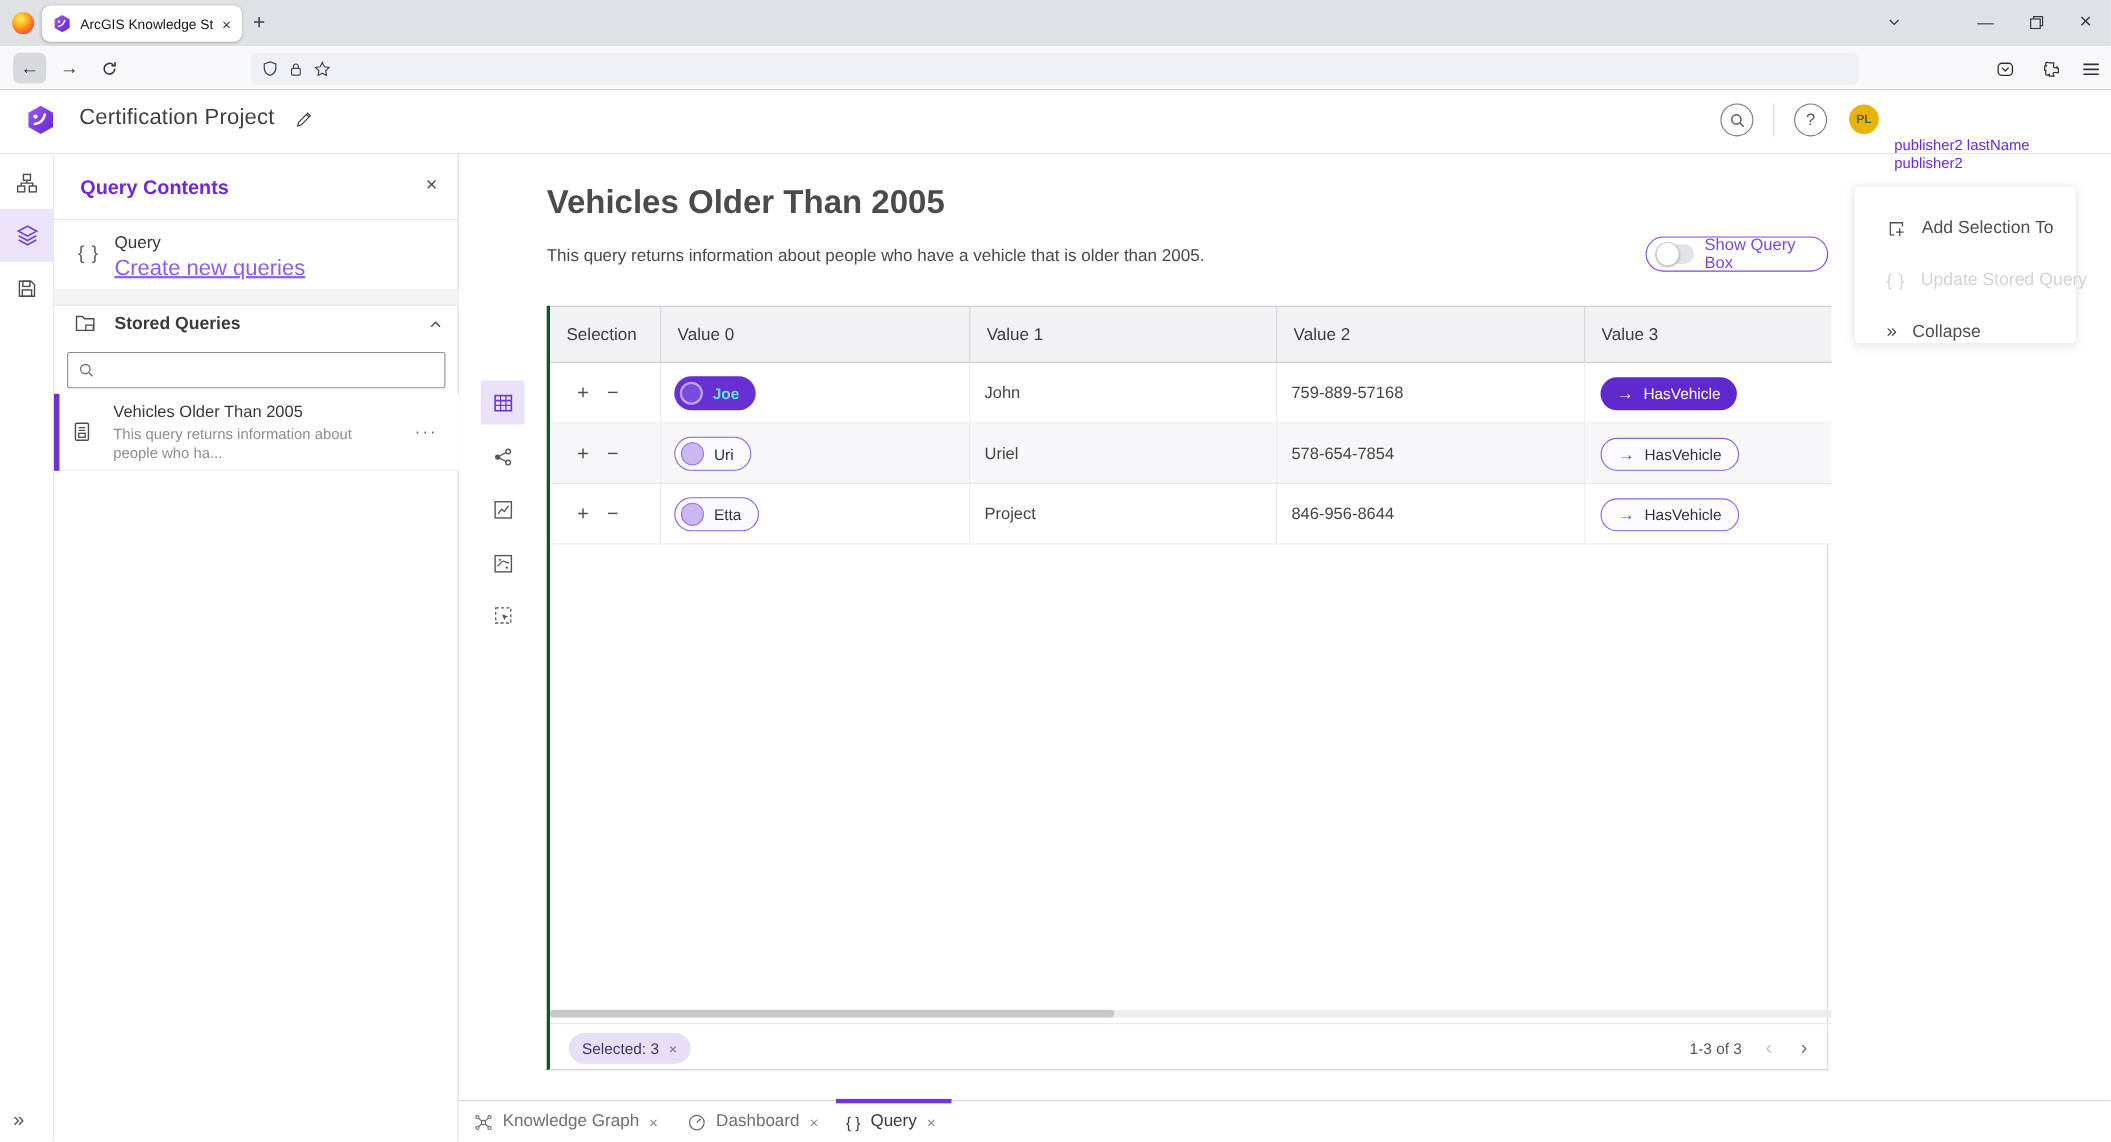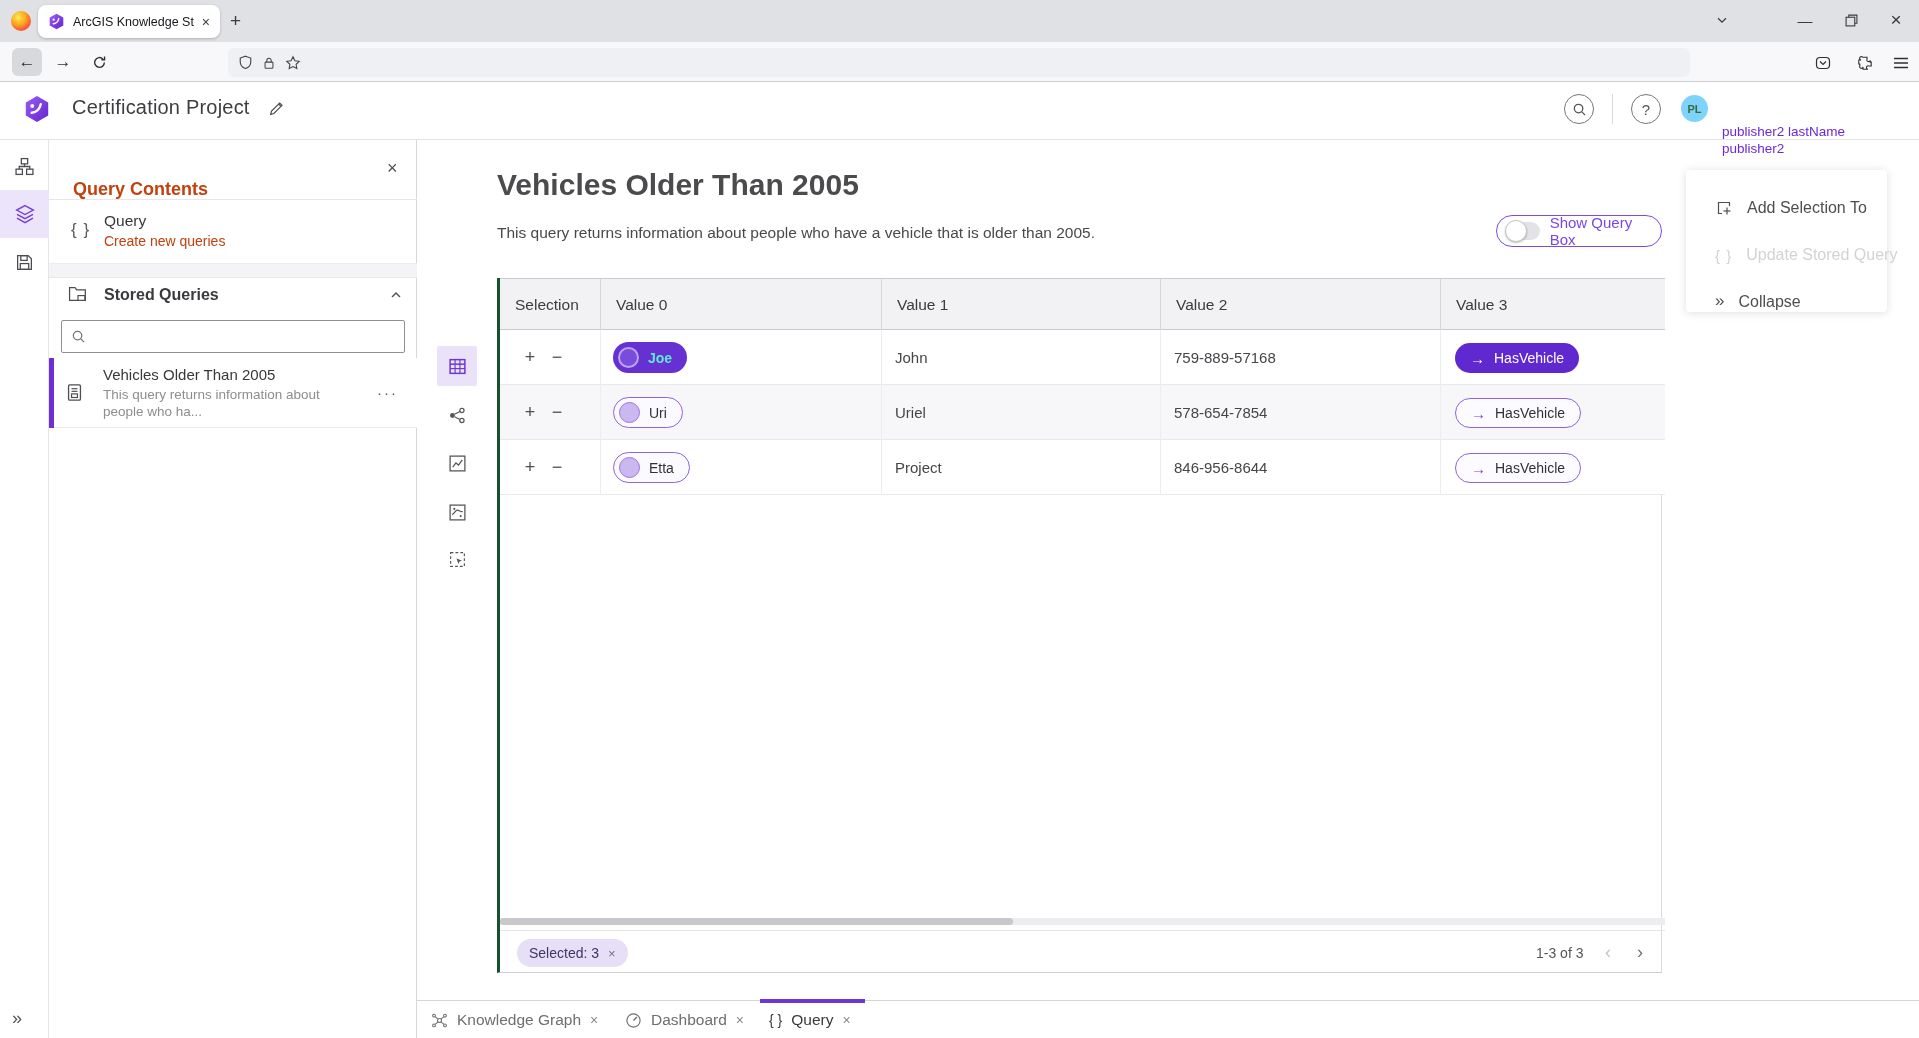--- a/index.html
+++ b/index.html
@@ -27,38 +27,38 @@
   .urltext { font-size:13px; color:#55555e; white-space:nowrap; overflow:hidden; flex:1; }
   .urltext .dom { color:#1c1b22; }
   .tb-ic { color:#45444b; }
 
   
   .appheader { position:absolute; left:0; top:82px; width:1919px; height:58px; background:#fff; border-bottom:1px solid #e3e3e7; }
   .app-title { position:absolute; left:72px; top:96px; font-size:20px; font-weight:500; color:#3e3e42; letter-spacing:.2px; }
   .circle-btn { position:absolute; width:30px; height:30px; border:1px solid #77767e; border-radius:50%;
                 display:flex; align-items:center; justify-content:center; color:#55545c; }
   .hdr-divider { position:absolute; left:1612px; top:94px; width:1px; height:30px; background:#d9d9de; }
-  .avatar { position:absolute; left:1681px; top:95px; width:27px; height:27px; border-radius:50%; background:#7dd3fc;
+  .avatar { position:absolute; left:1681px; top:95px; width:27px; height:27px; border-radius:50%; background:#eab308;
             color:#3a6b35; font-size:11px; font-weight:700; display:flex; align-items:center; justify-content:center; }
   .user-line { position:absolute; left:1722px; font-size:13.5px; color:#6d28d9;margin-top:32px; }
 
   
   .rail { position:absolute; left:0; top:140px; width:49px; height:898px; background:#fff; border-right:1px solid #e5e5e8; }
   .rail-slot { position:absolute; left:0; width:49px; height:48px; display:flex; align-items:center; justify-content:center; color:#4b4b50; }
   .rail-slot.active { background:#ece4fa; color:#7540dd; }
 
   
   .panel { position:absolute; left:49px; top:140px; width:368px; height:898px; background:#fff; border-right:1px solid #d8d8dc; }
   .panel-h { position:absolute; left:0; top:0; width:368px; height:60px; border-bottom:1px solid #e7e7ea; }
-  .panel-title { position:absolute; left:24px; top:20px; font-size:18px; font-weight:600; color:#c2410c;margin-top:19px; }
+  .panel-title { position:absolute; left:24px; top:20px; font-size:18px; font-weight:600; color:#6d28d9; }
   .panel-x { position:absolute; left:338px; top:18px; font-size:18px; color:#4e4e53; }
   .qitem { position:absolute; left:0; top:60px; width:368px; height:64px; border-bottom:1px solid #ececef; }
   .braces { font-size:17px; color:#5a5a60; letter-spacing:1px; }
   .qitem-title { position:absolute; left:55px; top:12px; font-size:15.5px; color:#38383c; }
-  .qitem-sub { position:absolute; left:55px; top:33px; font-size:14px; color:#c2410c; }
+  .qitem-sub { position:absolute; left:55px; top:33px; font-size:20px; color:#8b5cf6;text-decoration:underline; }
   .panel-gap { position:absolute; left:0; top:124px; width:368px; height:14px; background:#f4f4f6; border-bottom:1px solid #e9e9ec; }
   .stored-h { position:absolute; left:0; top:138px; width:368px; height:36px; }
   .stored-title { position:absolute; left:55px; top:8px; font-size:16px; font-weight:600; color:#3a3a3e; }
   .searchbox { position:absolute; left:12px; top:180px; width:344px; height:33px; border:1px solid #8f8f95; border-radius:2px; background:#fff; }
   .searchbox input { position:absolute; left:32px; top:1px; width:306px; height:29px; border:0; outline:none; font-size:14px; color:#333; background:transparent; }
   .sq-item { position:absolute; left:0; top:218px; width:368px; height:70px; background:#fff; border-bottom:1px solid #ececef; }
   .sq-bar { position:absolute; left:0; top:0; width:5px; height:70px; background:#6e2fd5; }
   .sq-title { position:absolute; left:54px; top:8px; font-size:15px; color:#39393d; }
   .sq-desc { position:absolute; left:54px; font-size:13.5px; color:#8d8d92; }
   .sq-dots { position:absolute; left:328px; top:26px; font-size:15px; letter-spacing:2px; color:#56565b; }

